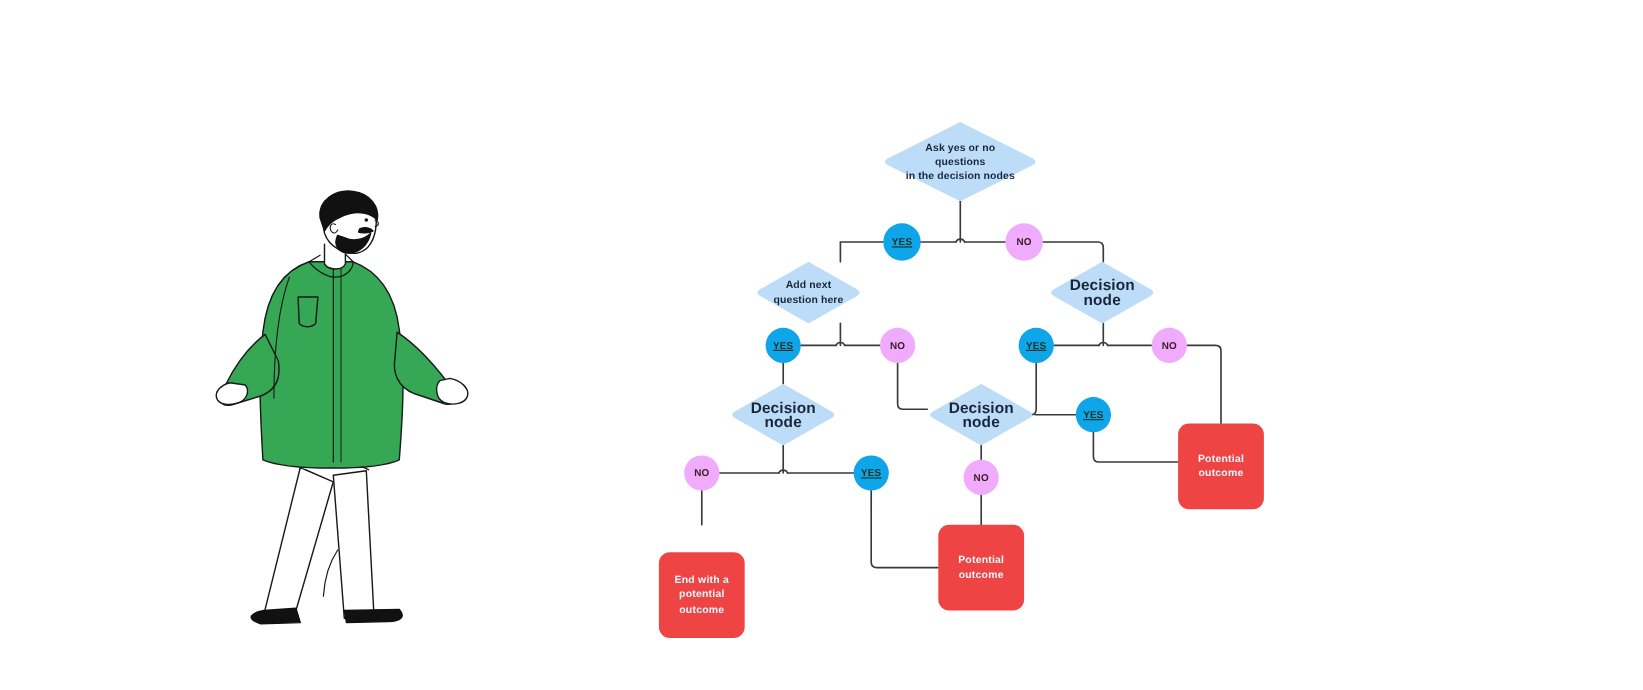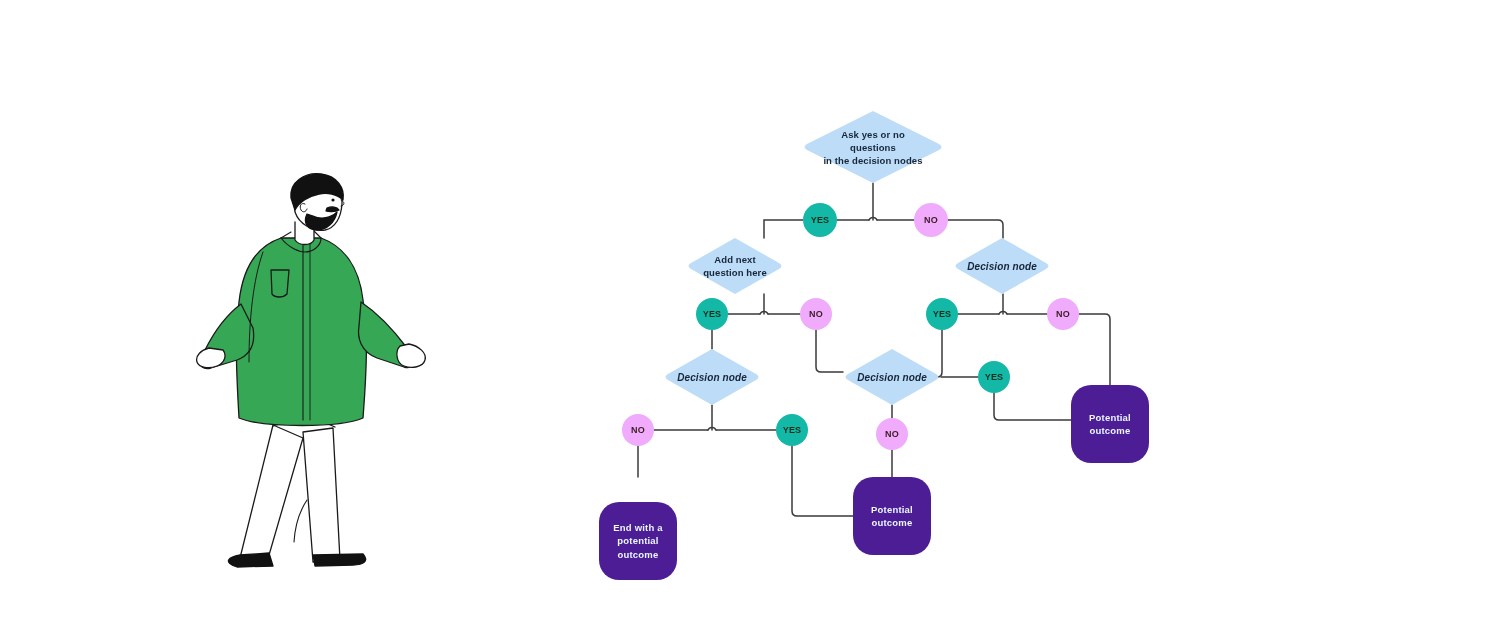--- a/index.html
+++ b/index.html
@@ -54,47 +54,48 @@
     text-align: center;
     color: #17263a;
     font-size: 9.5px;
     line-height: 13px;
     font-weight: 700;
     letter-spacing: 0.1px;
     white-space: pre-line;
     padding: 0 6px;
     box-sizing: border-box;
   }
-  .diamond-label.single { font-size: 10px; font-style: italic; }
+  .diamond-label.single { font-size: 14px; }
 
   .badge {
     position: absolute;
     border-radius: 50%;
     display: flex;
     align-items: center;
     justify-content: center;
     font-size: 9px;
     font-weight: 700;
     letter-spacing: 0.2px;
     color: #1d2733;
     box-sizing: border-box;
   }
   .badge.yes {
-    background: #14b8a6;
+    background: #0ea5e9;
     color: #14301c;
+    text-decoration: underline;
   }
   .badge.no {
     background: #f0abfc;
     color: #3a1d22;
   }
 
   .outcome {
     position: absolute;
-    background: #4c1d95;
-    border-radius: 20px;
+    background: #ef4444;
+    border-radius: 10px;
     display: flex;
     align-items: center;
     justify-content: center;
     text-align: center;
     color: #eaf7ff;
     font-size: 9.5px;
     line-height: 13.5px;
     font-weight: 700;
     letter-spacing: 0.2px;
     white-space: pre-line;

